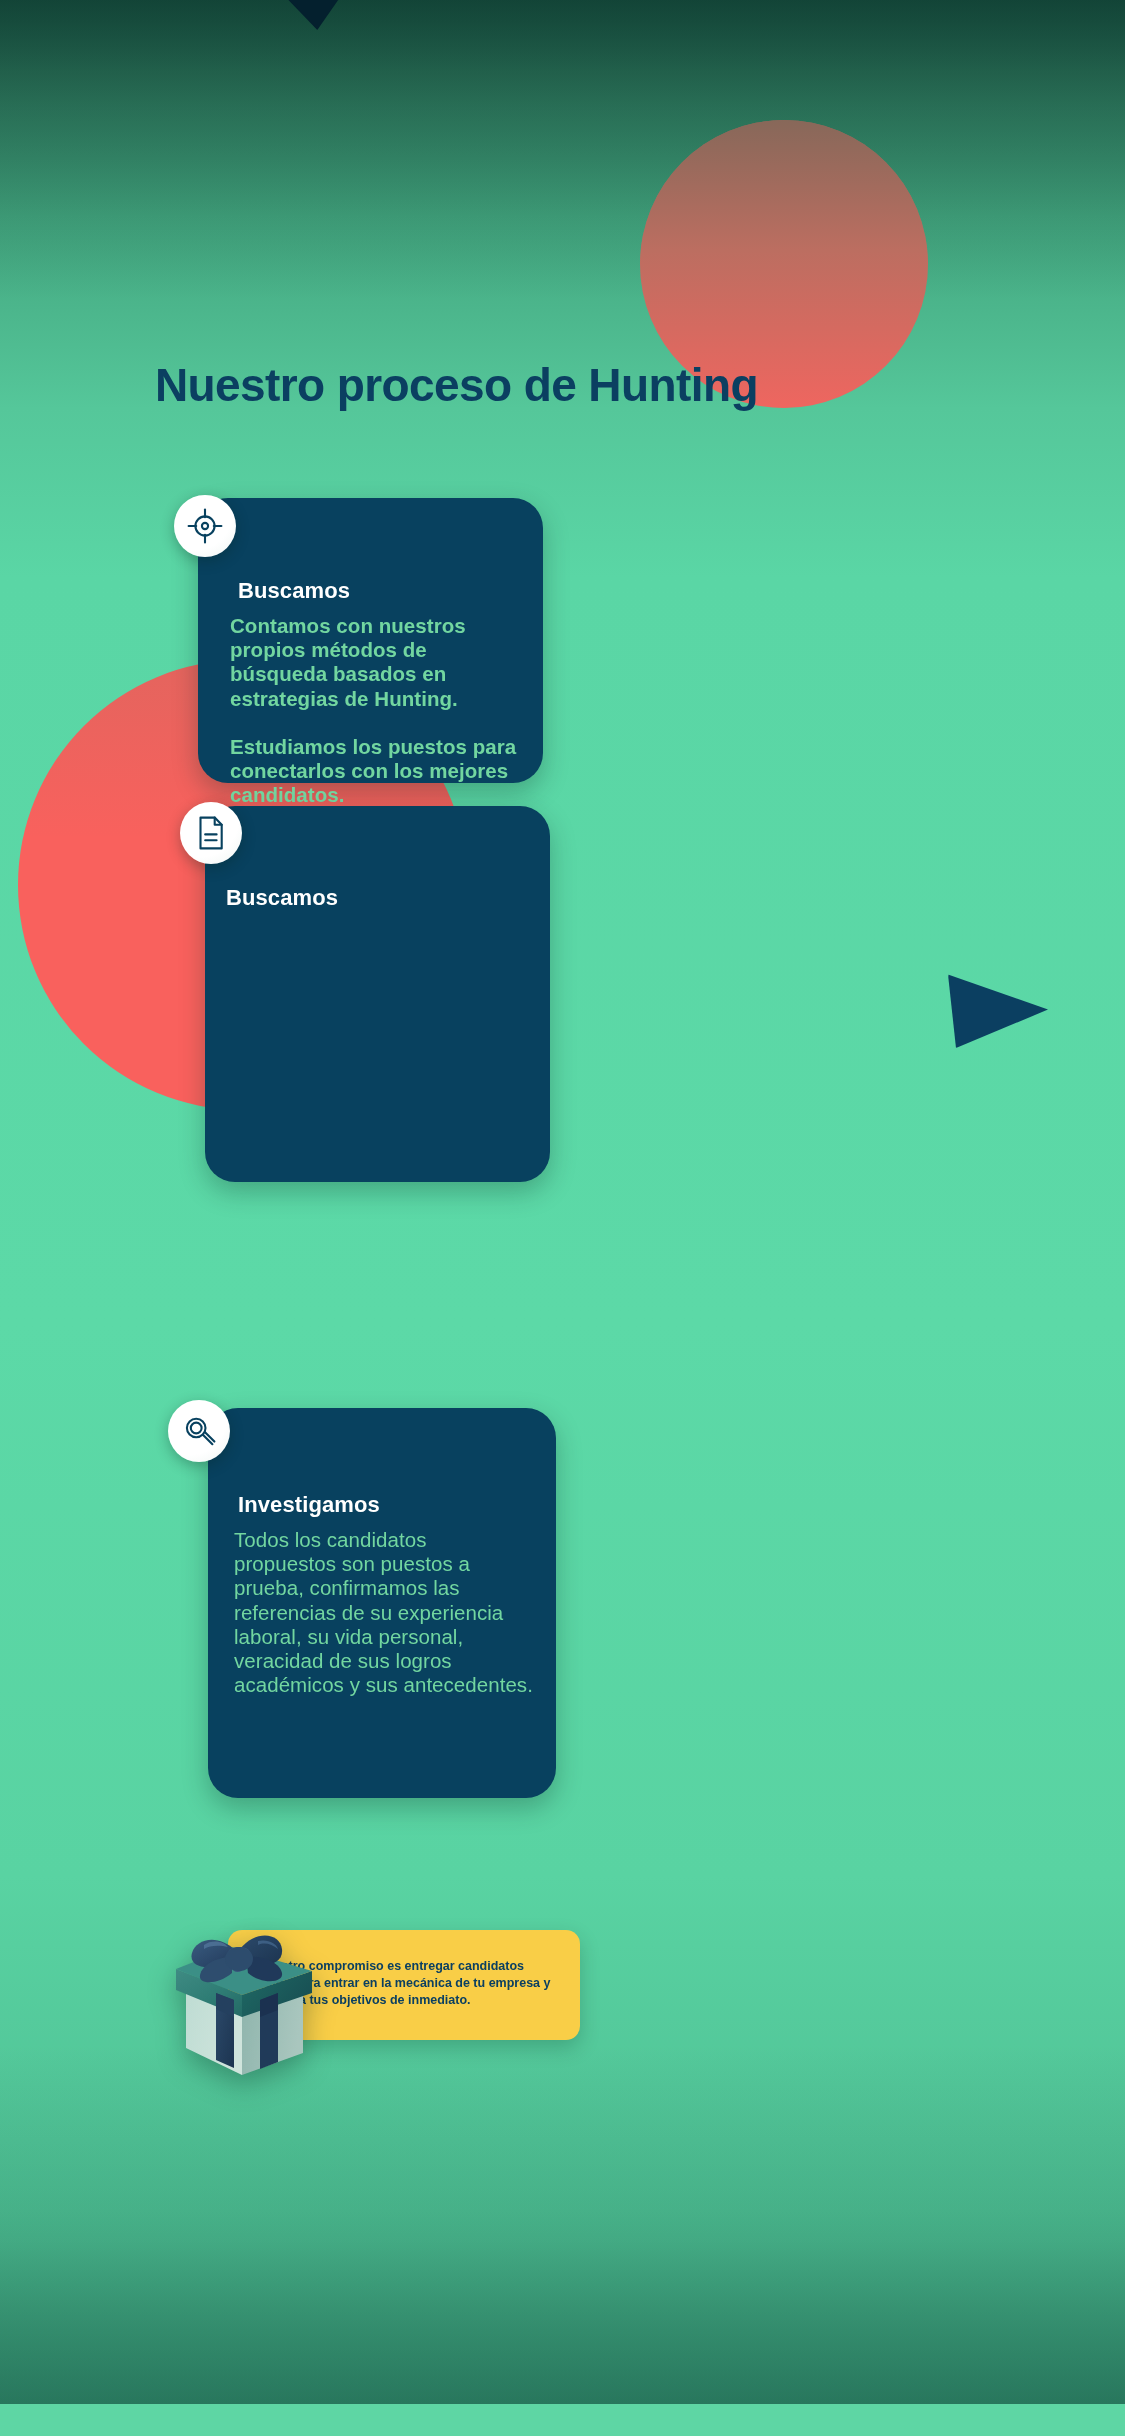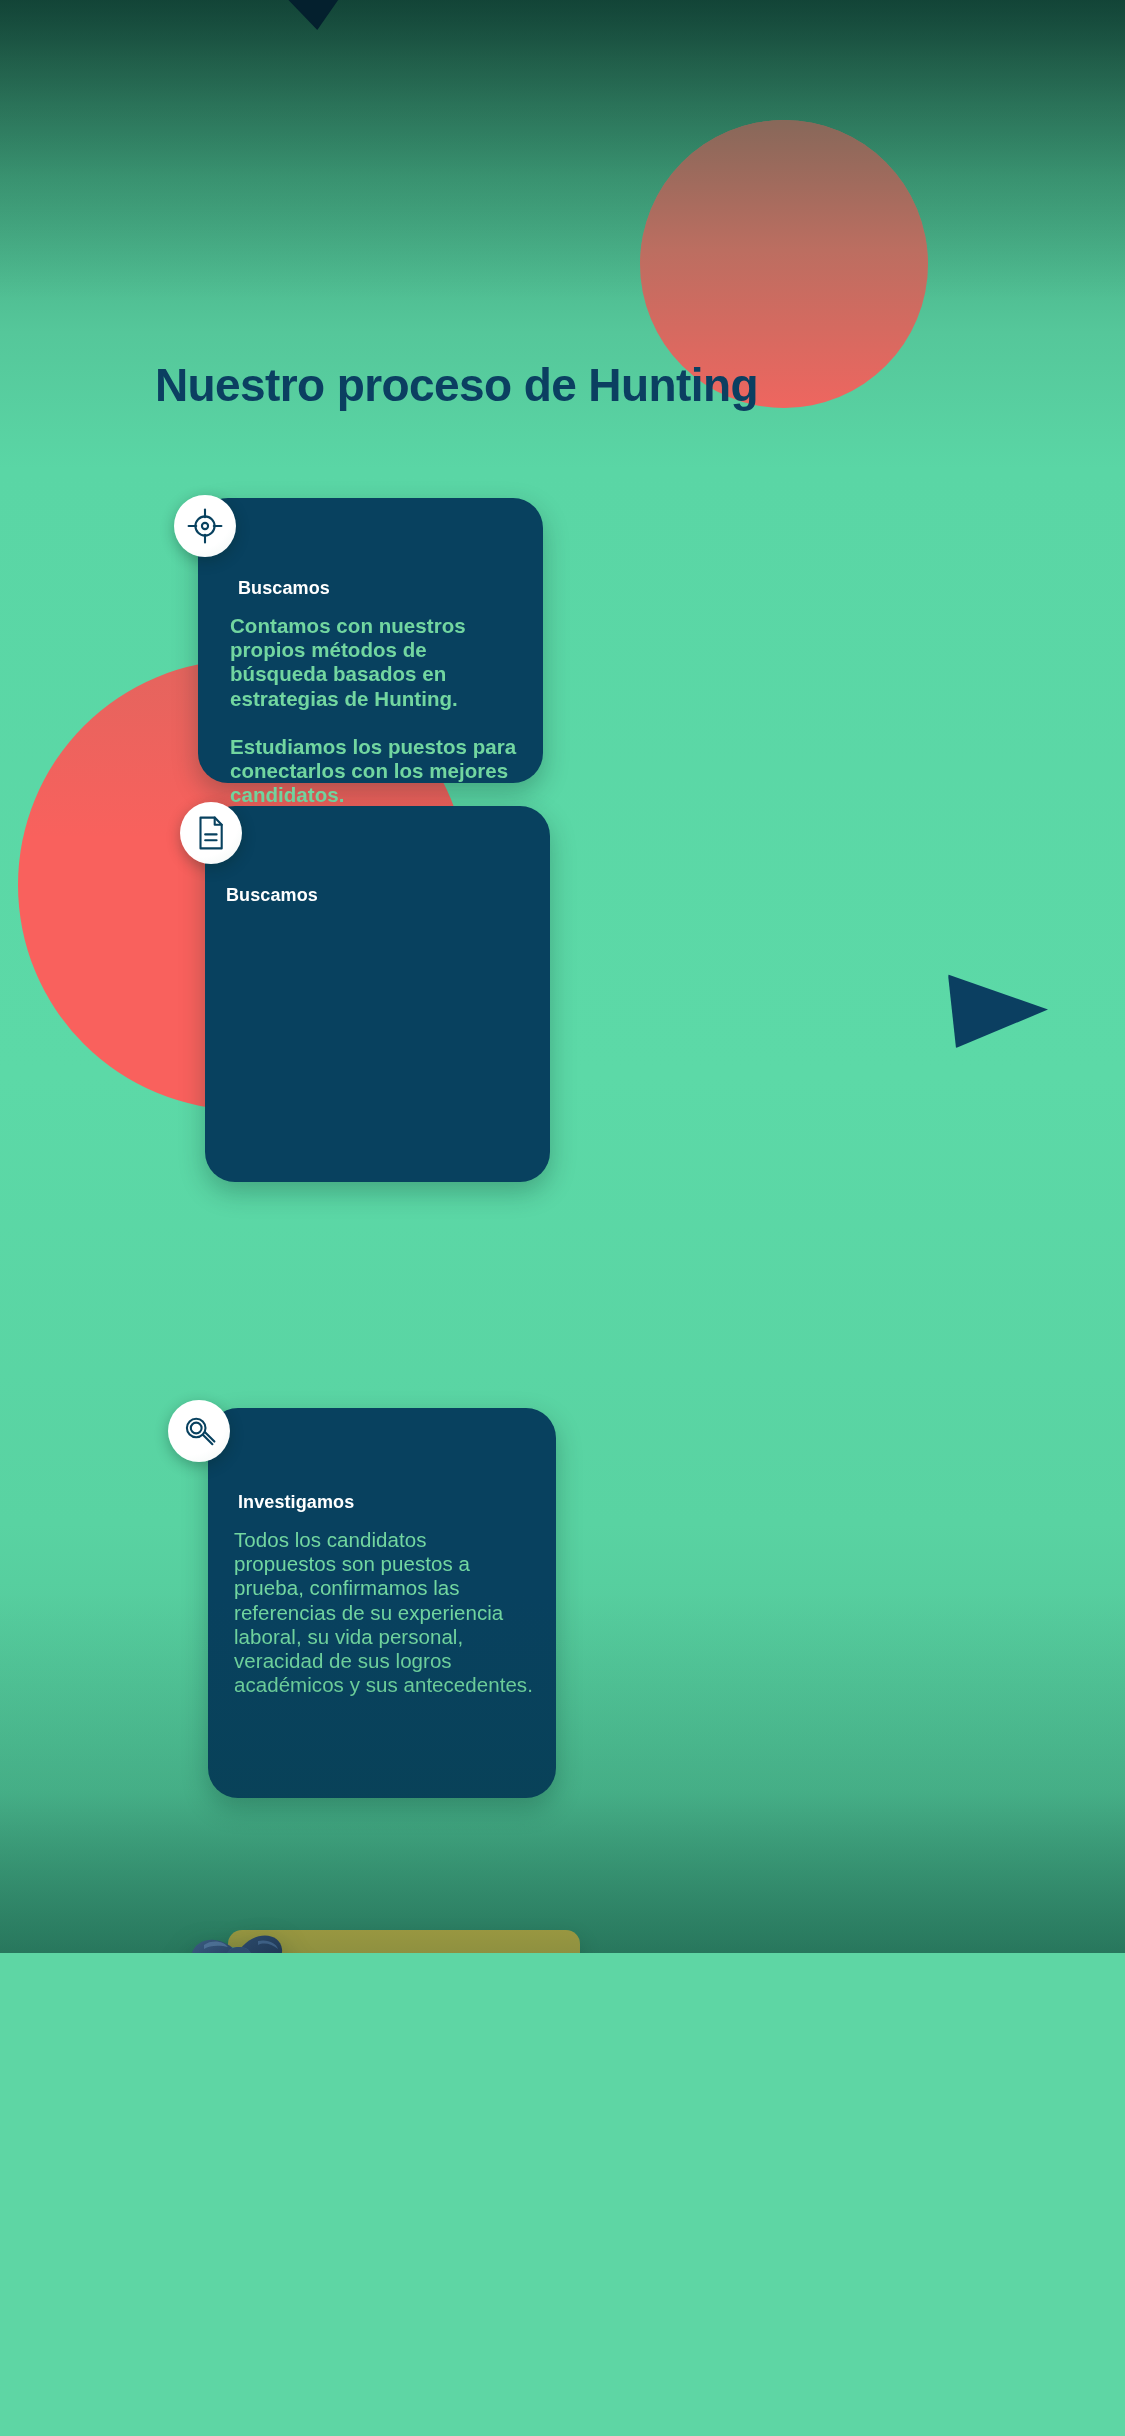--- a/index.html
+++ b/index.html
@@ -7,21 +7,21 @@
   body {
     font-family:"Liberation Sans", sans-serif;
     background:#5ED6A4;
     overflow:hidden;
     position:relative;
   }
 
   
   #stage {
     position:absolute; inset:0;
-    width:1125px; height:1953px;
+    width:1125px; height:2404px;
     background:
       linear-gradient(180deg,
         #1d5b4a 0%,
         #2f7a5f 3%,
         #43a67f 9%,
         #55c79a 17%,
         #5ad6a5 24%,
         #5cd9a7 55%,
         #59d3a2 78%,
         #4fc094 92%,
@@ -107,21 +107,21 @@
   .card {
     position:absolute;
     background:#08415F;
     border-radius:30px;
     box-shadow:0 10px 26px rgba(6,40,32,.28);
   }
   .card-title {
     position:absolute;
     color:#FFFFFF;
     font-weight:bold;
-    font-size:18px;
+    font-size:22px;
     letter-spacing:.1px;
   }
   .card-body {
     position:absolute;
     color:#72D6A0;
     font-size:20.5px;
     line-height:1.18;
     letter-spacing:.05px;
     white-space:pre-line;
   }

